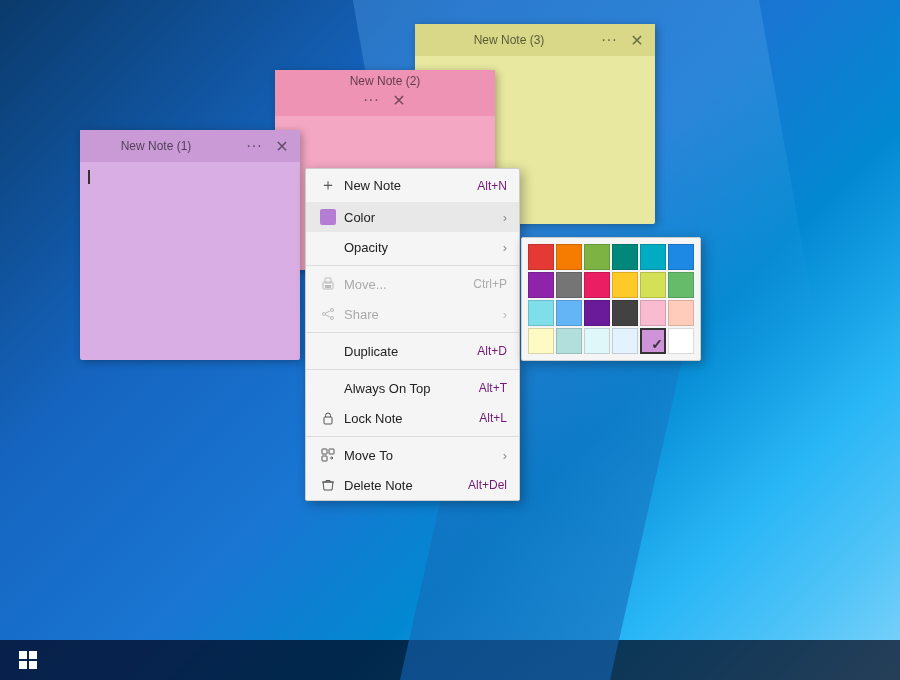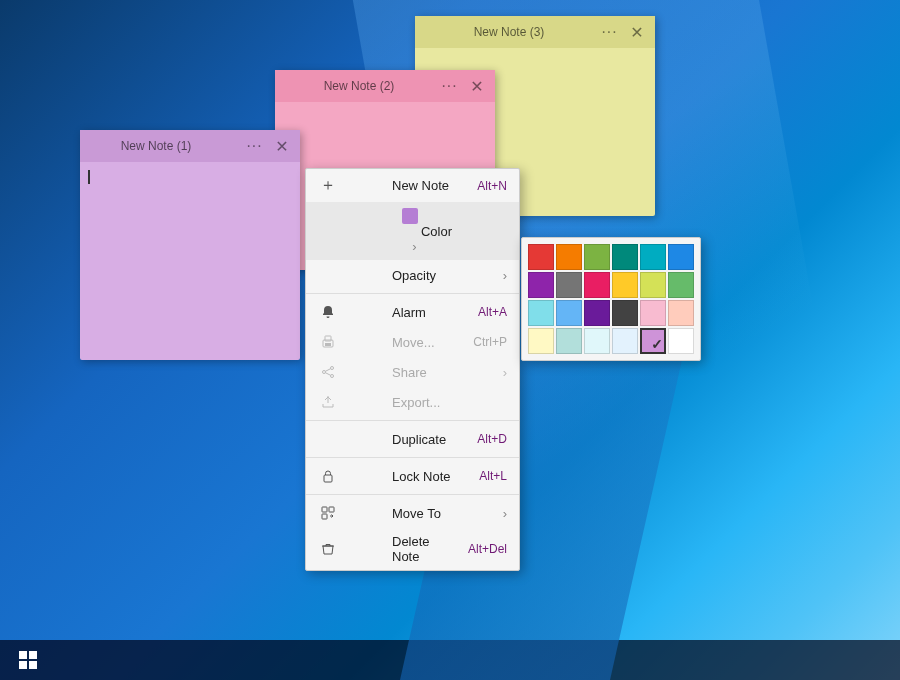--- a/index.html
+++ b/index.html
@@ -103,26 +103,27 @@
     .note-2 {
       left: 275px;
       top: 70px;
       width: 220px;
       height: 200px;
       background: #f4a7c3;
     }
 
     .note-2 .note-header {
       background: #ee93b3;
+      flex-direction: column;
     }
 
     
     .note-3 {
       left: 415px;
-      top: 16px;
+      top: 24px;
       width: 240px;
       height: 200px;
       background: #e8e8a0;
     }
 
     .note-3 .note-header {
       background: #d8d888;
     }
 
     .note-content {
@@ -169,21 +170,20 @@
       margin-right: 6px;
       display: flex;
       align-items: center;
       justify-content: center;
       color: #555;
     }
 
     .menu-item .item-label {
       flex: 1;
       color: #222;
-      margin-left: 48px;
     }
 
     .menu-item .item-shortcut {
       color: #701a75;
       font-size: 12px;
       margin-left: 8px;
     }
 
     .menu-item .item-arrow {
       color: #888;
@@ -316,21 +316,21 @@
   </div>
 
   <div class="context-menu">
 
     <div class="menu-item new-note">
       <span class="item-icon">＋</span>
       <span class="item-label">New Note</span>
       <span class="item-shortcut">Alt+N</span>
     </div>
 
-    <div class="menu-item highlighted" style="position:relative;flex-direction:column;">
+    <div class="menu-item highlighted" style="position:relative;">
       <span class="item-icon">
         <span style="display:inline-block;width:16px;height:16px;background:#b57ed4;border-radius:2px;"></span>
       </span>
       <span class="item-label">Color</span>
       <span class="item-arrow">›</span>
 
       <div class="color-submenu">
 
         <div class="color-swatch" style="background:#e53935;"></div>
         <div class="color-swatch" style="background:#f57c00;"></div>
@@ -362,29 +362,20 @@
     </div>
 
     <div class="menu-item">
       <span class="item-icon"></span>
       <span class="item-label">Opacity</span>
       <span class="item-arrow">›</span>
     </div>
 
     <div class="menu-separator"></div>
 
-    <div class="menu-item">
-      <span class="item-icon">
-        <svg width="14" height="14" viewBox="0 0 14 14" fill="none">
-          <path d="M7 1a4 4 0 00-4 4v3l-1 1v1h10v-1l-1-1V5a4 4 0 00-4-4zm0 12a1.5 1.5 0 001.5-1.5h-3A1.5 1.5 0 007 13z" fill="#555"></path>
-        </svg>
-      </span>
-      <span class="item-label">Alarm</span>
-      <span class="item-shortcut">Alt+A</span>
-    </div>
 
     <div class="menu-item disabled">
       <span class="item-icon">
         <svg width="14" height="14" viewBox="0 0 14 14" fill="none">
           <rect x="2" y="5" width="10" height="7" rx="1" stroke="#bbb" stroke-width="1" fill="none"></rect>
           <rect x="4" y="1" width="6" height="5" rx="0.5" stroke="#bbb" stroke-width="1" fill="none"></rect>
           <rect x="4" y="8" width="6" height="3" fill="#bbb"></rect>
         </svg>
       </span>
       <span class="item-label">Move...</span>
@@ -398,40 +389,37 @@
           <circle cx="3" cy="7" r="1.5" stroke="#bbb" stroke-width="1" fill="none"></circle>
           <circle cx="11" cy="11" r="1.5" stroke="#bbb" stroke-width="1" fill="none"></circle>
           <line x1="4.4" y1="6.3" x2="9.6" y2="3.7" stroke="#bbb" stroke-width="1"></line>
           <line x1="4.4" y1="7.7" x2="9.6" y2="10.3" stroke="#bbb" stroke-width="1"></line>
         </svg>
       </span>
       <span class="item-label">Share</span>
       <span class="item-arrow" style="color:#bbb;">›</span>
     </div>
 
-    <div class="menu-item disabled">
-      <span class="item-icon">
-        <svg width="14" height="14" viewBox="0 0 14 14" fill="none">
-          <path d="M2 9v3h10V9M7 1v7M4 5l3-3 3 3" stroke="#bbb" stroke-width="1" fill="none"></path>
-        </svg>
-      </span>
-      <span class="item-label">Export...</span>
-    </div>
 
     <div class="menu-separator"></div>
 
 
     <div class="menu-item">
       <span class="item-icon"></span>
       <span class="item-label">Duplicate</span>
       <span class="item-shortcut">Alt+D</span>
     </div>
 
     <div class="menu-separator"></div>
 
+    <div class="menu-item">
+      <span class="item-icon"></span>
+      <span class="item-label">Always On Top</span>
+      <span class="item-shortcut">Alt+T</span>
+    </div>
 
     <div class="menu-item">
       <span class="item-icon">
         <svg width="14" height="14" viewBox="0 0 14 14" fill="none">
           <rect x="3" y="6" width="8" height="7" rx="1" stroke="#555" stroke-width="1" fill="none"></rect>
           <path d="M4.5 6V4.5a2.5 2.5 0 015 0V6" stroke="#555" stroke-width="1" fill="none"></path>
         </svg>
       </span>
       <span class="item-label">Lock Note</span>
       <span class="item-shortcut">Alt+L</span>

